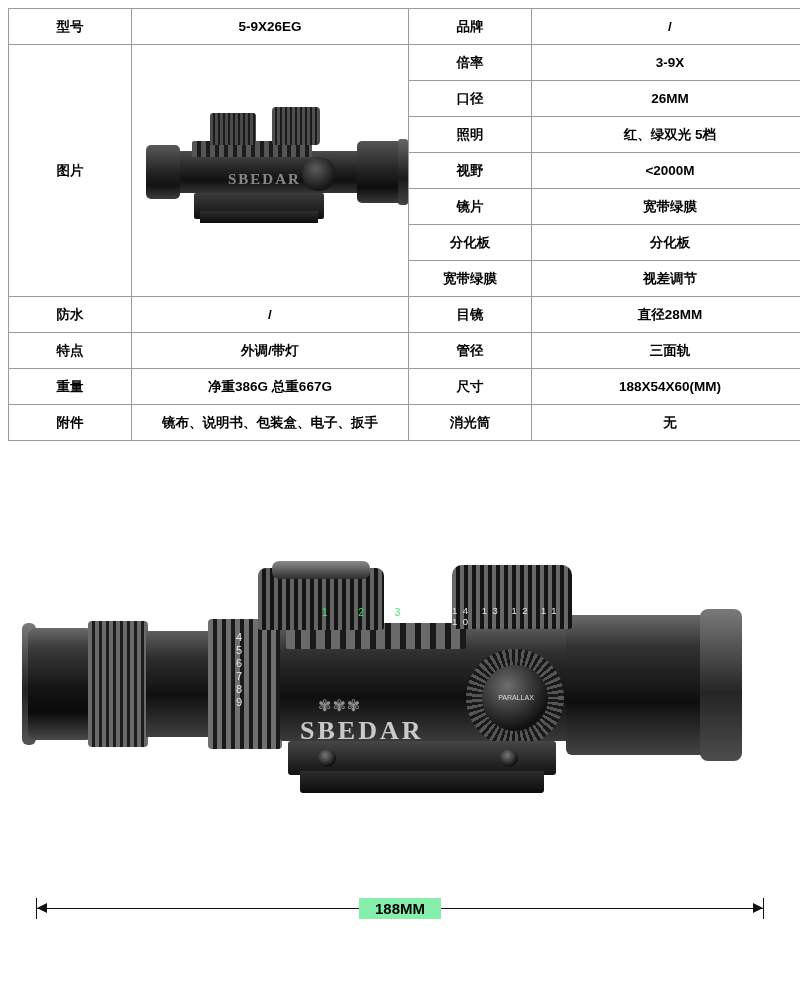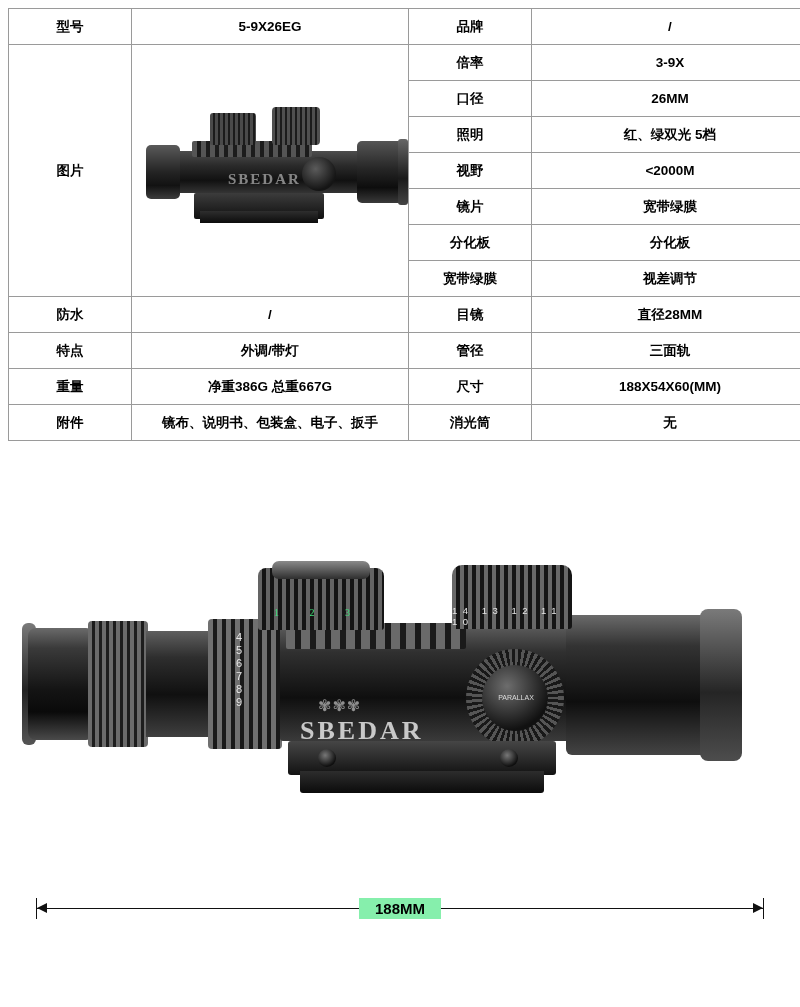--- a/index.html
+++ b/index.html
@@ -258,21 +258,22 @@
     background: repeating-linear-gradient(90deg,#686868 0 4px,#151515 4px 8px);
     border-radius: 10px 10px 3px 3px;
   }
   .bs-scale-l {
     position: absolute;
     left: 274px; top: 62px;
     width: 100px;
     color: #3fe07a;
     font-size: 10px;
     letter-spacing: 14px;
-    font-family: Liberation Serif, serif;
+    font-family: Liberation Sans, sans-serif;
+    padding-left: 48px;
   }
   .bs-scale-r {
     position: absolute;
     left: 452px; top: 60px;
     width: 132px;
     color: #e6e6e6;
     font-size: 9.5px;
     letter-spacing: 5.5px;
     font-family: "Liberation Sans", sans-serif;
   }

